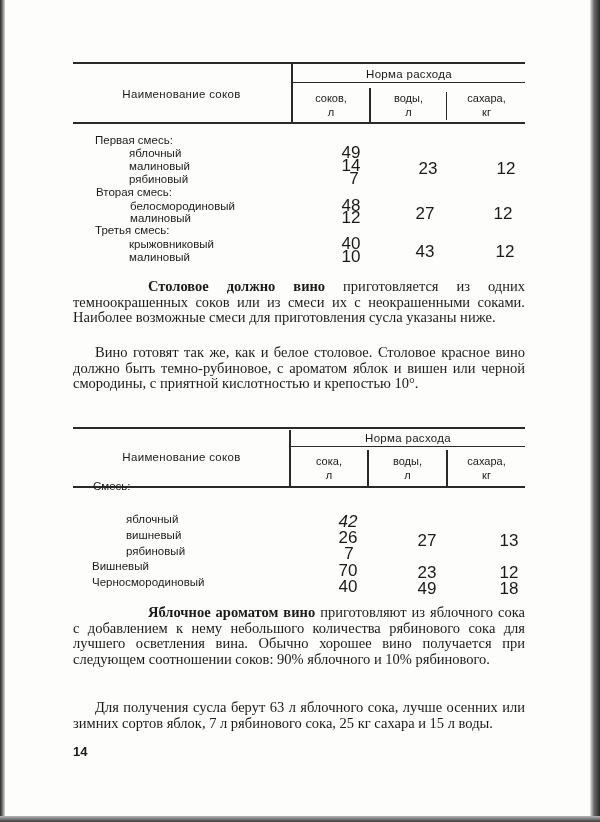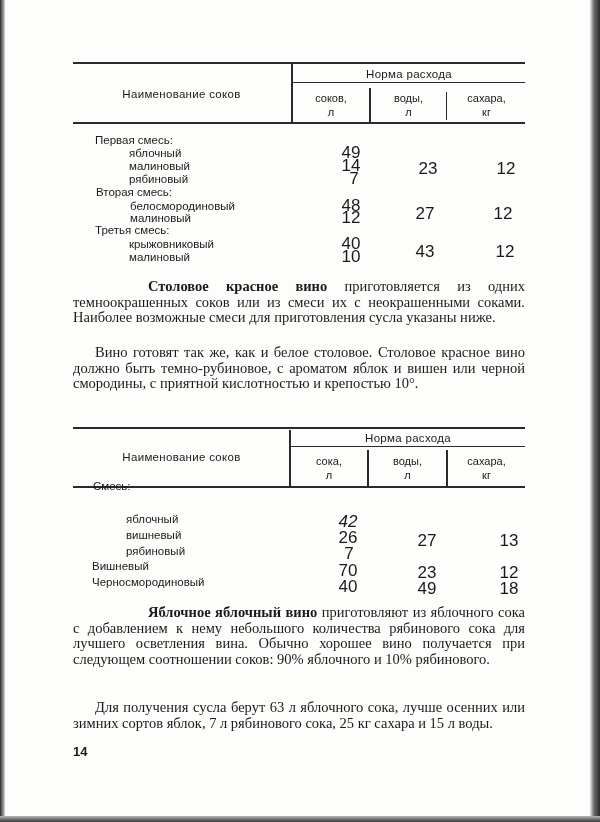--- a/index.html
+++ b/index.html
@@ -136,21 +136,21 @@
   </div>
   <div class="row" style="top:251px;">
     <span class="name" style="left:37px;">малиновый</span>
     <span class="num" style="left:239px;">10</span>
     <span class="num" style="left:313px; top:-5px;">43</span>
     <span class="num" style="left:393px; top:-5px;">12</span>
   </div>
 </div>
 
 <div class="para" style="top:279px;">
-  <span style="display:inline-block; width:75px;"></span><b>Столовое красное вино</b><span> приготовляется из одних темноокрашенных соков или из смеси их с неокрашенными соками. Наиболее возможные смеси для приготовления сусла указаны ниже.</span>
+  <span style="display:inline-block; width:75px;"></span><b>Столовое должно вино</b><span> приготовляется из одних темноокрашенных соков или из смеси их с неокрашенными соками. Наиболее возможные смеси для приготовления сусла указаны ниже.</span>
 </div>
 
 <div class="para" style="top:345px;">
   <span style="display:inline-block; width:22px;"></span><span>Вино готовят так же, как и белое столовое. Столовое красное вино должно быть темно-рубиновое, с ароматом яблок и вишен или черной смородины, с приятной кислотностью и крепостью 10°.</span>
 </div>
 
 <div class="tbl" style="top:0;">
   <div class="hline" style="left:0; top:427px; width:452px;"></div>
   <div class="vline" style="left:216px; top:430px; height:56px;"></div>
   <div class="hline" style="left:218px; top:446px; width:234px; height:1px;"></div>
@@ -198,20 +198,20 @@
   </div>
   <div class="row" style="top:576px;">
     <span class="name" style="left:0px;">Черносмородиновый</span>
     <span class="num bold" style="left:236px; top:5px;">40</span>
     <span class="num" style="left:315px; top:7px;">49</span>
     <span class="num" style="left:397px; top:7px;">18</span>
   </div>
 </div>
 
 <div class="para" style="top:605px;">
-  <span style="display:inline-block; width:75px;"></span><b>Яблочное яблочный вино</b><span> приготовляют из яблочного сока с добавлением к нему небольшого количества рябинового сока для лучшего осветления вина. Обычно хорошее вино получается при следующем соотношении соков: 90% яблочного и 10% рябинового.</span>
+  <span style="display:inline-block; width:75px;"></span><b>Яблочное ароматом вино</b><span> приготовляют из яблочного сока с добавлением к нему небольшого количества рябинового сока для лучшего осветления вина. Обычно хорошее вино получается при следующем соотношении соков: 90% яблочного и 10% рябинового.</span>
 </div>
 
 <div class="para" style="top:688px;margin-top:12px;">
   <span style="display:inline-block; width:22px;"></span><span>Для получения сусла берут 63 л яблочного сока, лучше осенних или зимних сортов яблок, 7 л рябинового сока, 25 кг сахара и 15 л воды.</span>
 </div>
 
 <div class="page-num">14</div>
 
 </body></html>

